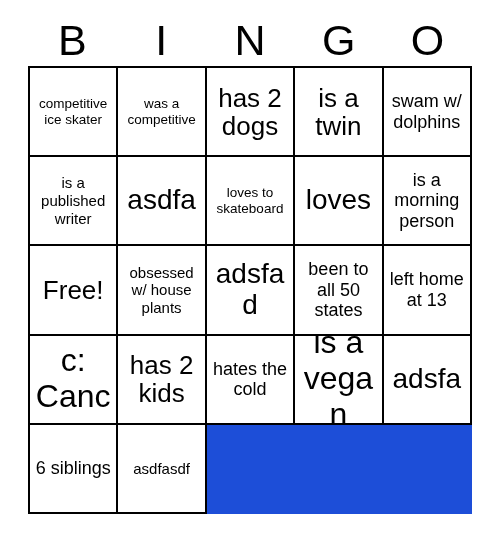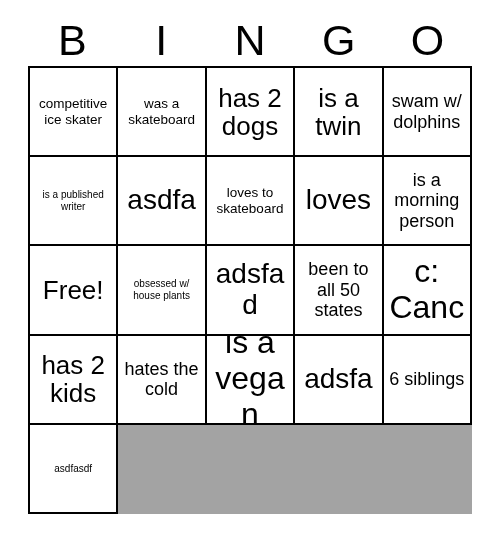--- a/index.html
+++ b/index.html
@@ -51,21 +51,21 @@
     left: 28px;
     top: 66px;
     width: 444px;
     height: 448px;
     display: grid;
     grid-template-columns: repeat(5, 1fr);
     grid-template-rows: repeat(5, 1fr);
     border-top: 2px solid #000000;
     border-left: 2px solid #000000;
     box-sizing: border-box;
-    background: #a3a3a3;
+    background: #1d4ed8;
   }
   .bingo-cell {
     border-right: 2px solid #000000;
     border-bottom: 2px solid #000000;
     box-sizing: border-box;
     display: flex;
     align-items: center;
     justify-content: center;
     text-align: center;
     padding: 2px 3px;
@@ -75,21 +75,21 @@
   .cell-text {
     display: block;
     width: 100%;
     line-height: 1.13;
     word-wrap: break-word;
     hyphens: none;
   }
 
   
   .fs-xs  { font-size: 13.5px; line-height: 1.18; }
-  .fs-sm  { font-size: 10px;   line-height: 1.17; }
+  .fs-sm  { font-size: 15px;   line-height: 1.17; }
   .fs-md  { font-size: 18px;   line-height: 1.15; }
   .fs-lg  { font-size: 32px;   line-height: 1.12; }
   .fs-xl  { font-size: 28px;   line-height: 1.10; }
   .fs-xxl { font-size: 26px;   line-height: 1.08; }
 </style>
 </head>
 <body>
 
 <div id="bingo-card">
 
@@ -100,21 +100,21 @@
     <div class="header-letter">G</div>
     <div class="header-letter">O</div>
   </div>
 
   <div id="bingo-grid">
 
     <div class="bingo-cell">
         <span class="cell-text fs-xs">competitive ice skater</span>
       </div>
     <div class="bingo-cell">
-        <span class="cell-text fs-xs">was a skateboard</span>
+        <span class="cell-text fs-xs">was a competitive</span>
       </div>
     <div class="bingo-cell">
         <span class="cell-text fs-xxl">has 2 dogs</span>
       </div>
 
     <div class="bingo-cell">
         <span class="cell-text fs-xxl">is a twin</span>
       </div>
     <div class="bingo-cell">
         <span class="cell-text fs-md">swam w/ dolphins</span>
@@ -142,20 +142,23 @@
         <span class="cell-text fs-sm">obsessed w/ house plants</span>
       </div>
 
     <div class="bingo-cell">
         <span class="cell-text fs-xl">adsfad</span>
       </div>
     <div class="bingo-cell">
         <span class="cell-text fs-md">been to all 50 states</span>
       </div>
     <div class="bingo-cell">
+        <span class="cell-text fs-md">left home at 13</span>
+      </div>
+    <div class="bingo-cell">
         <span class="cell-text fs-lg">Zodiac: Cancer</span>
       </div>
     <div class="bingo-cell">
         <span class="cell-text fs-xxl">has 2 kids</span>
       </div>
 
     <div class="bingo-cell">
         <span class="cell-text fs-md">hates the cold</span>
       </div>
     <div class="bingo-cell">

